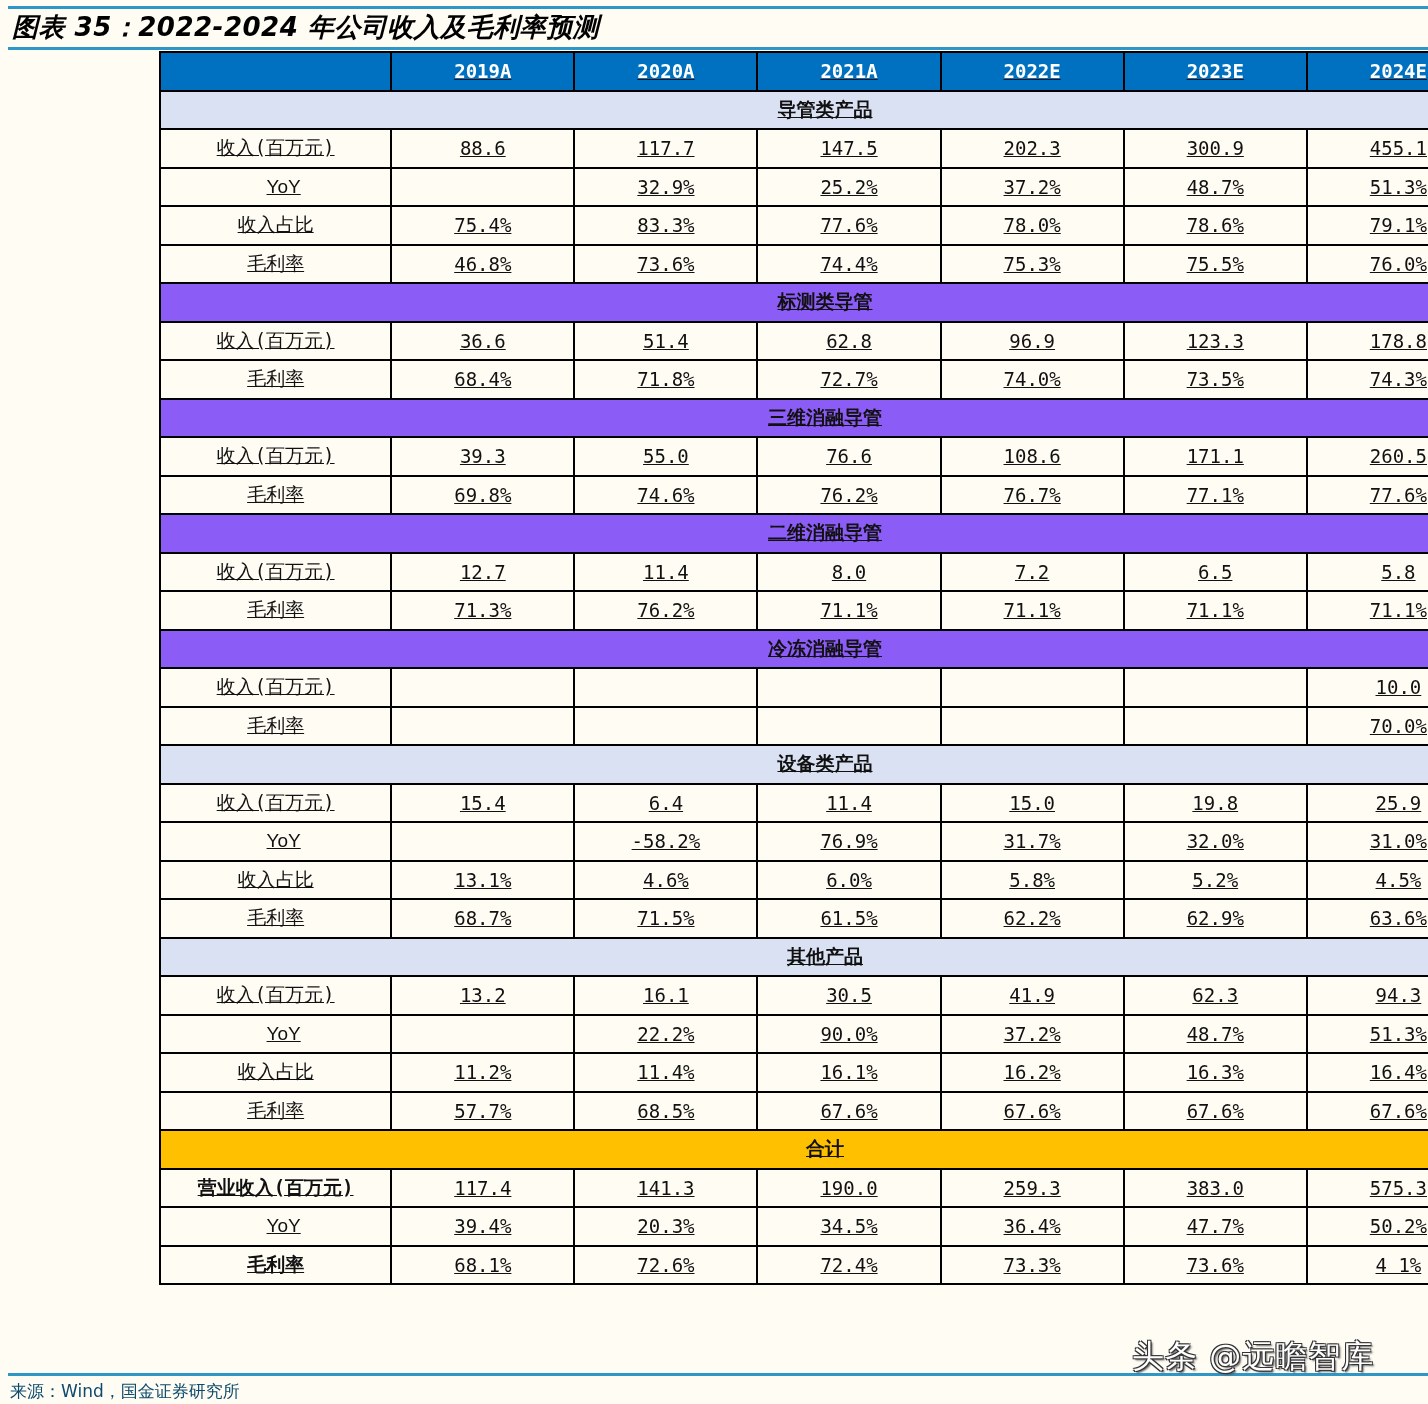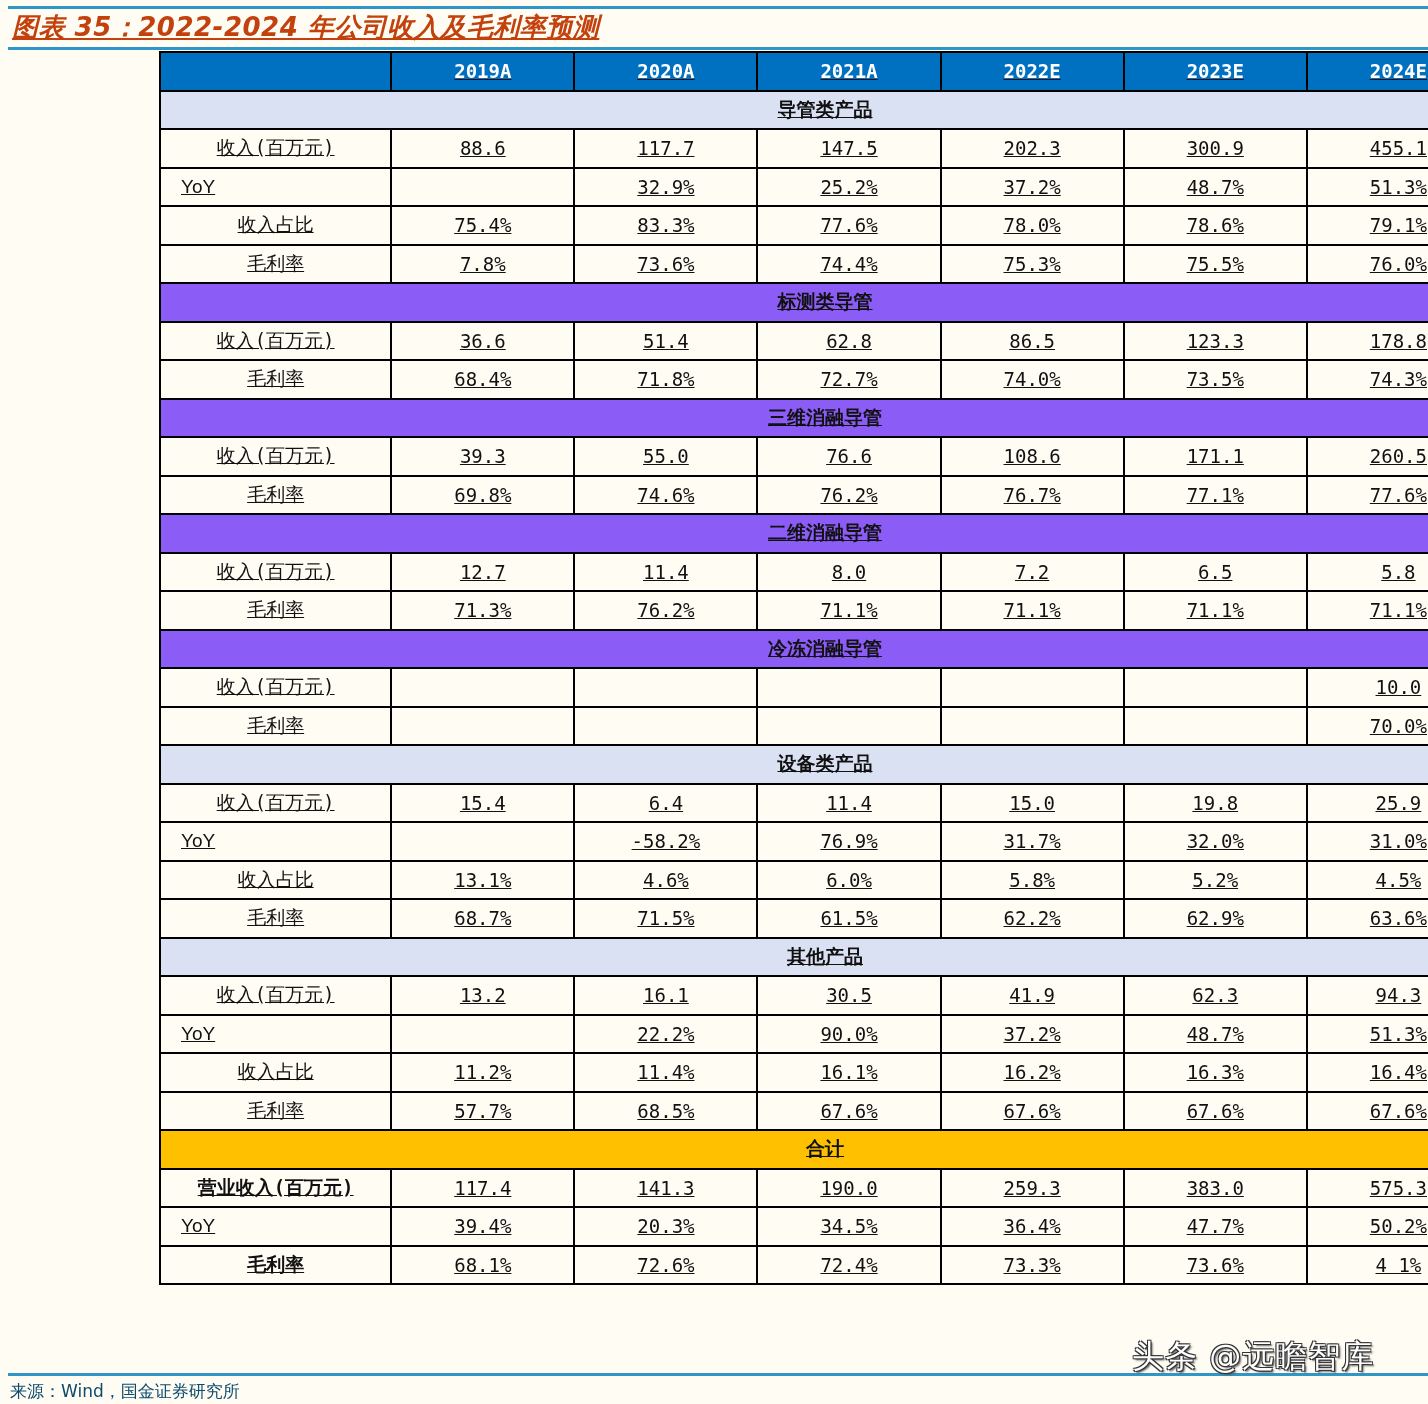--- a/index.html
+++ b/index.html
@@ -3,41 +3,41 @@
 <meta charset="utf-8">
 <style>
   html, body { margin:0; padding:0; }
   body {
     width:1428px; height:1404px; background:#fffcf3; position:relative; overflow:hidden;
     font-family:"DejaVu Sans", sans-serif; color:#111;
   }
   .title-line-top { position:absolute; left:8px; right:0; top:6px; height:3px; background:#2f97c8; }
   .title {
     position:absolute; left:12px; top:10px; font-size:26px; font-weight:bold; font-style:italic;
-    letter-spacing:0.5px; color:#c2410c;text-decoration:underline;
+    letter-spacing:0.5px; color:#000000;
   }
   .title-line-bottom { position:absolute; left:8px; right:0; top:47px; height:3px; background:#2f97c8; }
   table.grid {
     position:absolute; left:159px; top:51px; border-collapse:collapse; table-layout:fixed;
     width:1332px;
     text-decoration:underline;
   }
   table.grid td, table.grid th {
     border:2.5px solid #000; height:36.5px; padding:0; text-align:center;
     font-size:19px; font-family:"DejaVu Sans Mono", monospace; letter-spacing:0;
   }
   table.grid col.c0 { width:197px; }
   table.grid col.cv { width:156px; }
   th.head { background:#0070c0; color:#fff; font-family:"Liberation Sans", sans-serif; font-weight:bold; font-size:20px; height:38px; }
   td.sec { font-family:"DejaVu Sans", sans-serif; font-weight:bold; font-size:19px; letter-spacing:3px;margin-left:36px; }
   td.sec.blue { background:#d9e1f2; }
   td.sec.cream { background:#8b5cf6; }
   td.sec.gold { background:#ffc000; }
   td.lbl { font-family:"DejaVu Sans", sans-serif; letter-spacing:3px; font-size:18px; }
-  td.lbl.right { text-align:left; padding-right:4px; letter-spacing:0; font-family:"Liberation Sans", sans-serif;padding-left:20px; }
+  td.lbl.right { text-align:center; padding-right:4px; letter-spacing:0; font-family:"Liberation Sans", sans-serif;padding-left:20px; }
   td.lbl.bold { font-weight:bold;margin-left:8px; }
   td.val { background:#fffcf3; }
   .src-line { position:absolute; left:8px; right:0; top:1373px; height:3px; background:#2f97c8; }
   .source { position:absolute; left:10px; top:1380px; font-size:17px; font-family:"DejaVu Sans", sans-serif; color:#0c4a6e; }
   .watermark {
     position:absolute; left:1132px; top:1335px; font-size:32px; color:#fff; font-family:"DejaVu Sans", sans-serif;
     text-shadow: 1px 1px 0 #333, -1px -1px 0 #333, 1px -1px 0 #333, -1px 1px 0 #333, 2px 2px 2px #555;
     letter-spacing:1px;
   }
 </style>
@@ -95,36 +95,36 @@
         <td class="lbl">收入占比</td>
         <td class="val">75.4%</td>
         <td class="val">83.3%</td>
         <td class="val">77.6%</td>
         <td class="val">78.0%</td>
         <td class="val">78.6%</td>
         <td class="val">79.1%</td>
       </tr>
       <tr>
         <td class="lbl">毛利率</td>
-        <td class="val">7.8%</td>
+        <td class="val">46.8%</td>
         <td class="val">73.6%</td>
         <td class="val">74.4%</td>
         <td class="val">75.3%</td>
         <td class="val">75.5%</td>
         <td class="val">76.0%</td>
       </tr>
       <tr>
         <td colspan="7" class="sec cream">标测类导管</td>
       </tr>
       <tr>
         <td class="lbl">收入(百万元)</td>
         <td class="val">36.6</td>
         <td class="val">51.4</td>
         <td class="val">62.8</td>
-        <td class="val">86.5</td>
+        <td class="val">96.9</td>
         <td class="val">123.3</td>
         <td class="val">178.8</td>
       </tr>
       <tr>
         <td class="lbl">毛利率</td>
         <td class="val">68.4%</td>
         <td class="val">71.8%</td>
         <td class="val">72.7%</td>
         <td class="val">74.0%</td>
         <td class="val">73.5%</td>

